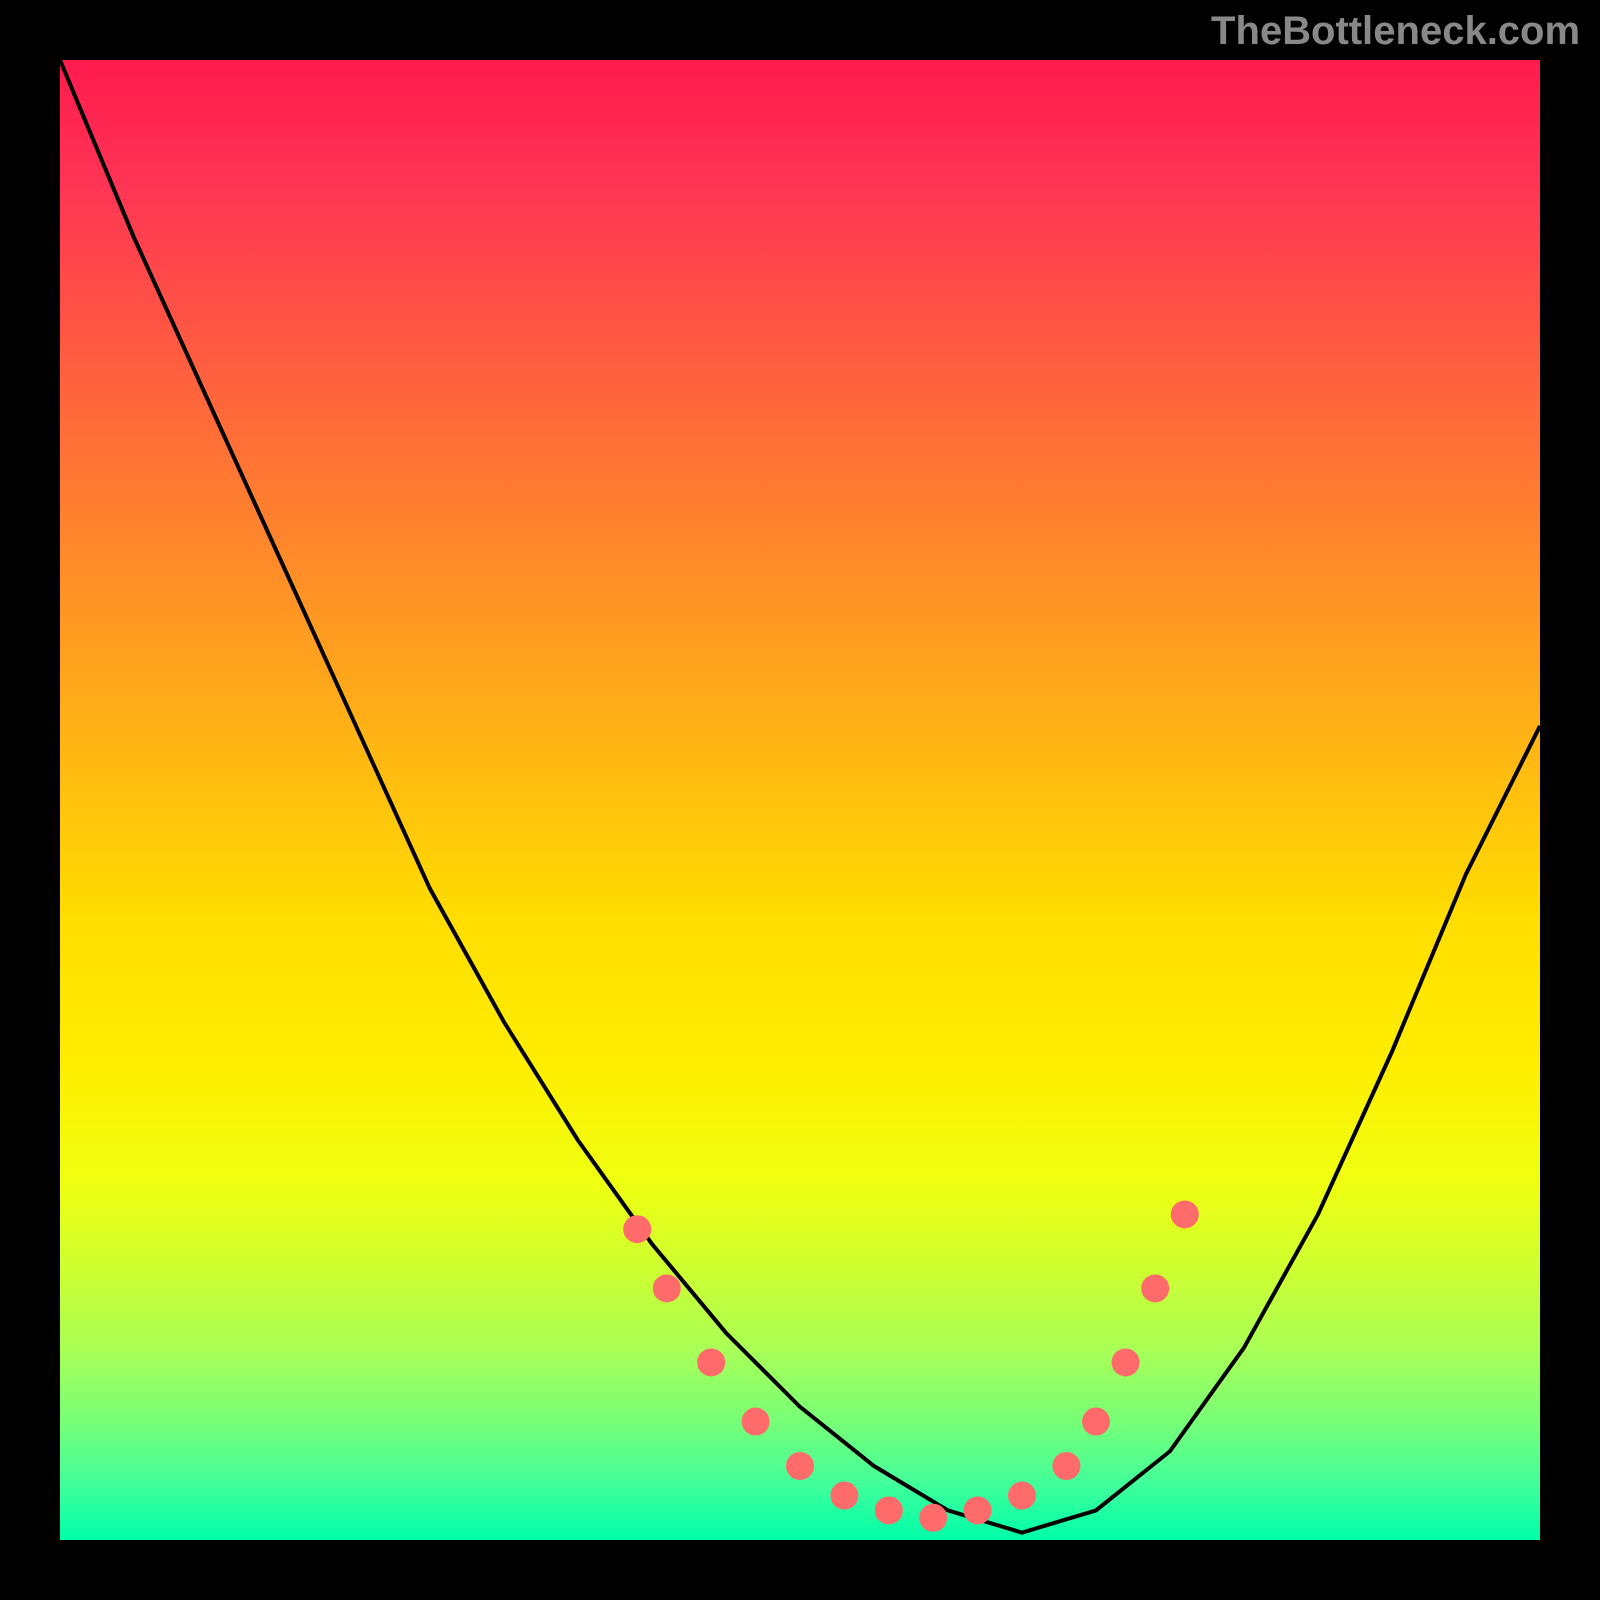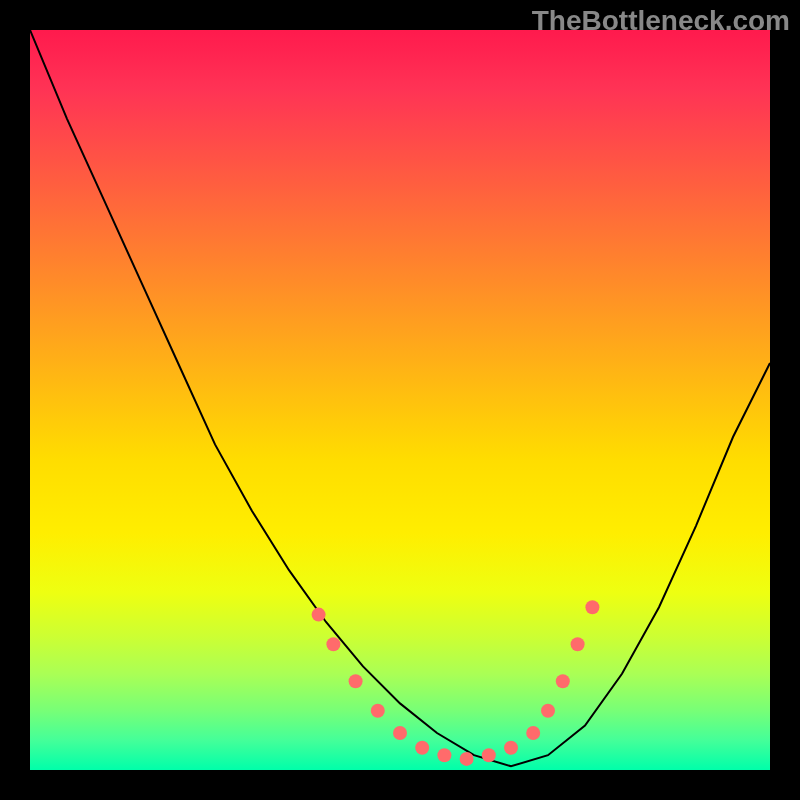--- a/index.html
+++ b/index.html
@@ -13,21 +13,21 @@
       height: 800px;
       position: relative;
       overflow: hidden;
     }
     .watermark {
       position: absolute;
       top: 5px;
       right: 10px;
       color: #888;
       font-family: Arial, sans-serif;
-      font-size: 28px;
+      font-size: 20px;
       font-weight: bold;
       z-index: 10;
     }
     .chart-container {
       position: absolute;
       top: 30px;
       left: 30px;
       width: 740px;
       height: 740px;
       background: linear-gradient(to bottom,

